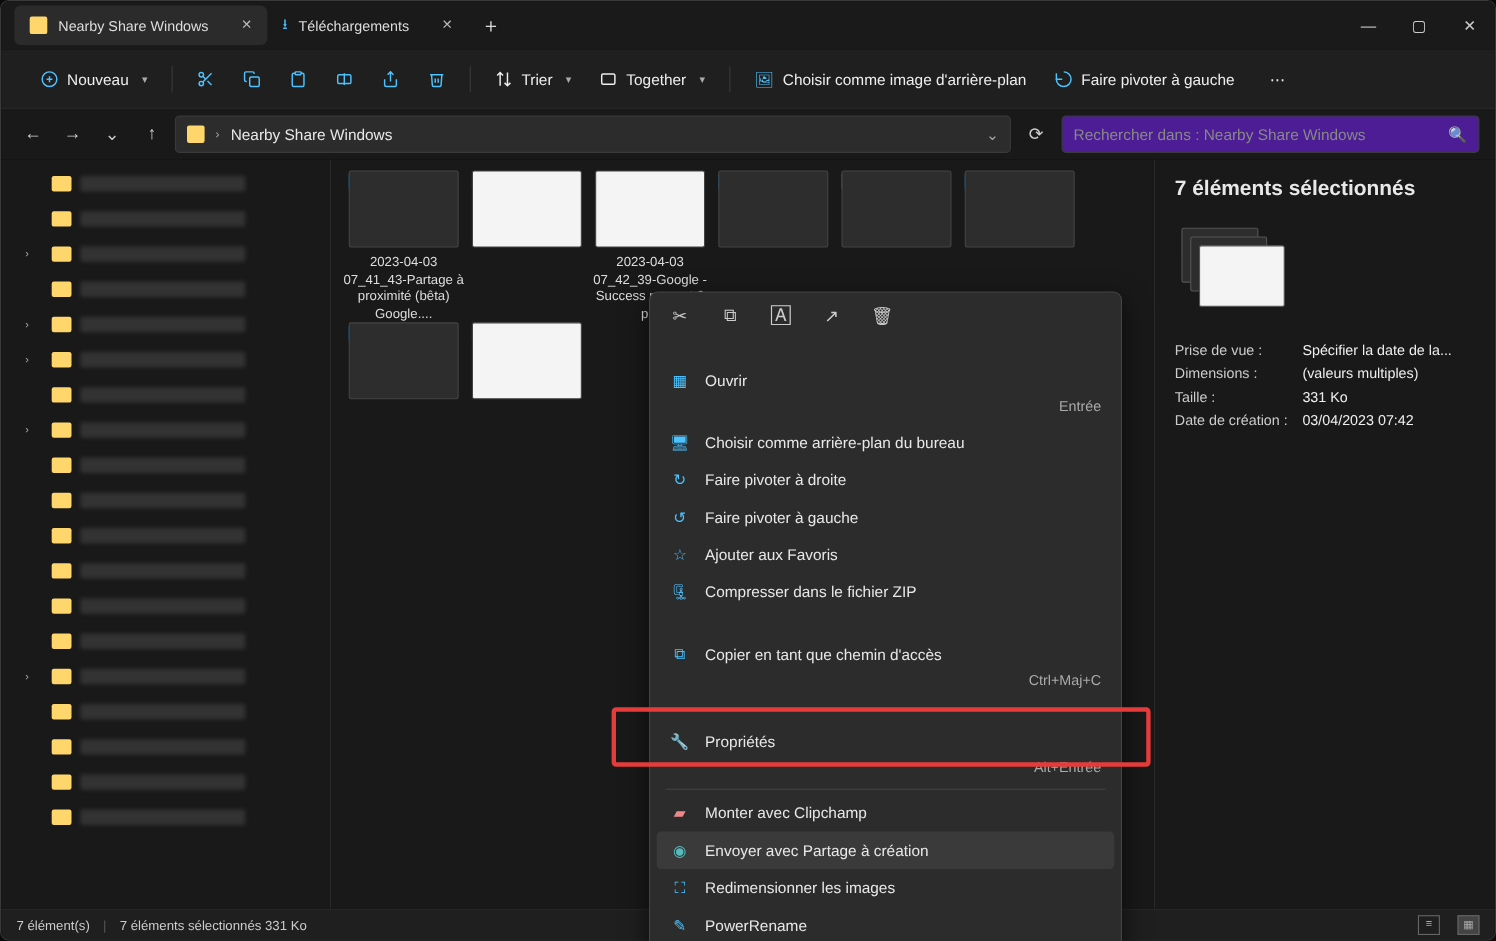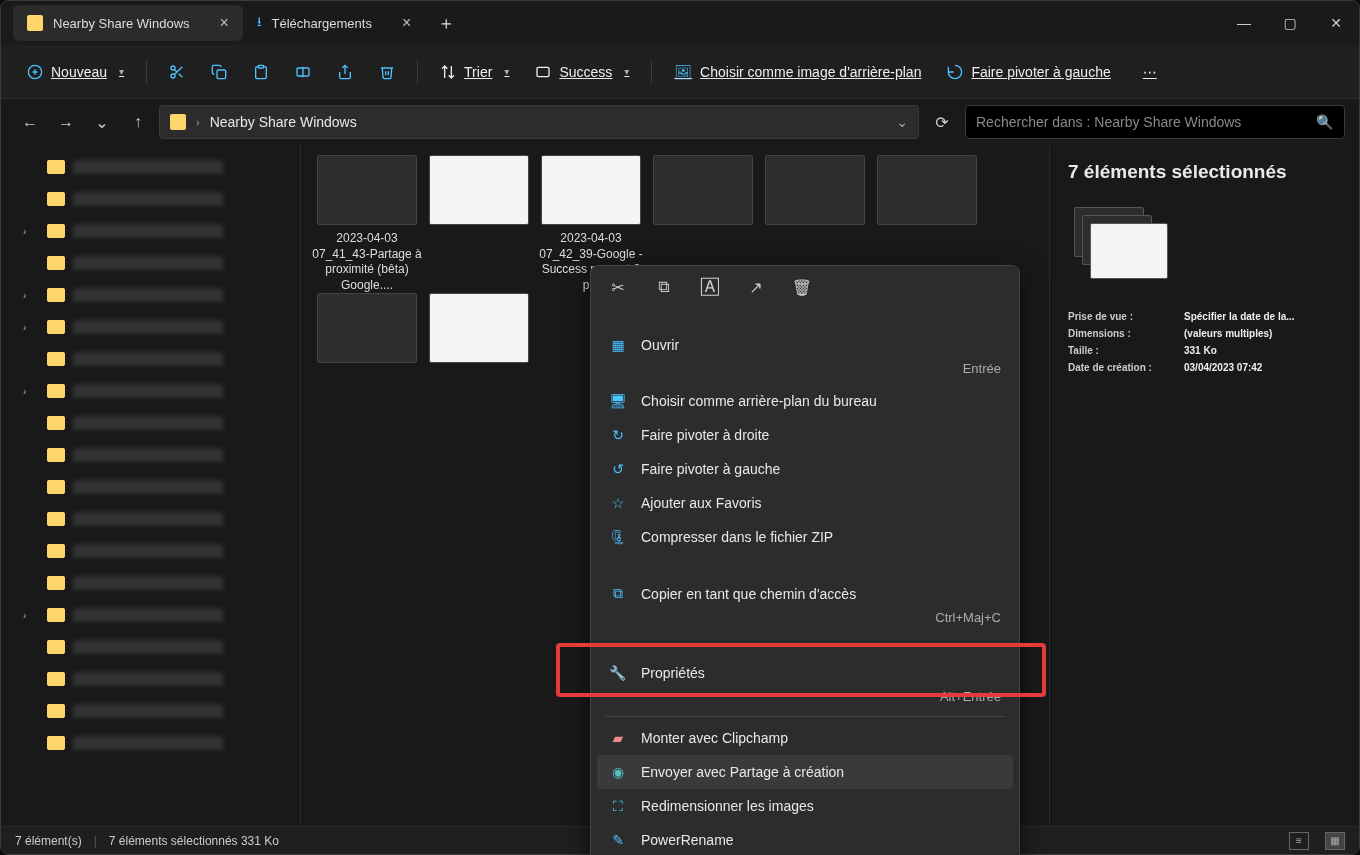--- a/index.html
+++ b/index.html
@@ -10,35 +10,35 @@
 .tab { display: flex; align-items: center; gap: 10px; padding: 8px 14px; height: 36px; border-radius: 6px; font-size: 13px; color: #ddd; cursor: pointer; }
 .tab.active { background: #2b2b2b; }
 .tab .folder-mini { width: 16px; height: 16px; background: #ffd66b; border-radius: 2px; }
 .tab .dl-icon { color: #4cc2ff; }
 .tab .close { margin-left: 20px; color: #bbb; font-size: 16px; }
 .titlebar .add { color: #ddd; padding: 6px 12px; font-size: 18px; }
 .titlebar .win-controls { margin-left: auto; display: flex; }
 .titlebar .win-controls div { width: 46px; height: 44px; display: flex; align-items: center; justify-content: center; color: #ccc; font-size: 14px; }
 
 
-.toolbar { height: 54px; background: #1f1f1f; display: flex; align-items: center; padding: 0 16px; gap: 6px; border-bottom: 1px solid #2a2a2a; text-decoration: underline; }
+.toolbar { height: 54px; background: #1f1f1f; display: flex; align-items: center; padding: 0 26px; gap: 6px; border-bottom: 1px solid #2a2a2a; }
 .toolbar .btn { display: flex; align-items: center; gap: 8px; padding: 6px 10px; color: #eee; font-size: 14px; border-radius: 4px; cursor: pointer; }
 .toolbar .icon-only { width: 36px; height: 36px; display: flex; align-items: center; justify-content: center; color: #4cc2ff; border-radius: 4px; cursor: pointer; }
 .toolbar .sep { width: 1px; height: 24px; background: #3a3a3a; margin: 0 6px; }
 .toolbar .new-btn svg { color: #4cc2ff; }
 .toolbar .chev { color: #aaa; font-size: 10px; margin-left: 4px; }
 
 
 .navrow { height: 46px; display: flex; align-items: center; padding: 0 14px; gap: 6px; background: #191919; }
 .navrow .nav-btn { width: 30px; height: 30px; display: flex; align-items: center; justify-content: center; color: #ccc; cursor: pointer; }
 .navrow .crumb { flex: 1; height: 34px; background: #2c2c2c; border: 1px solid #3a3a3a; border-radius: 4px; display: flex; align-items: center; padding: 0 10px; font-size: 14px; gap: 10px; }
 .navrow .crumb .folder-mini { width: 16px; height: 16px; background: #ffd66b; border-radius: 2px; }
 .navrow .crumb .expand { margin-left: auto; color: #aaa; }
 .navrow .refresh-btn { width: 34px; height: 34px; display:flex; align-items:center; justify-content:center; color:#ccc; }
-.navrow .search { width: 380px; height: 34px; background: #000000; border: 1px solid #3a3a3a; border-radius: 4px; display: flex; align-items: center; padding: 0 10px; color: #888; font-size: 14px; }
+.navrow .search { width: 380px; height: 34px; background: #4c1d95; border: 1px solid #3a3a3a; border-radius: 4px; display: flex; align-items: center; padding: 0 10px; color: #888; font-size: 14px; }
 
 
 .main { display: flex; height: calc(100% - 44px - 54px - 46px - 28px); }
 .sidebar { width: 300px; background: #191919; border-right: 1px solid #2a2a2a; padding: 6px 0; overflow: hidden; }
 .side-item { display: flex; align-items: center; gap: 8px; padding: 4px 10px 4px 22px; height: 32px; font-size: 14px; }
 .side-item .chev-sm { width: 16px; color: #aaa; font-size: 10px; }
 .side-item .fold { width: 18px; height: 14px; background: #ffd66b; border-radius: 2px; }
 .side-item .blur { width: 150px; height: 14px; background: #333; filter: blur(2px); border-radius: 2px; }
 
 .content { flex: 1; background: #191919; padding: 10px; display: flex; flex-wrap: wrap; align-content: flex-start; gap: 10px; overflow: hidden; position: relative; }
@@ -46,21 +46,21 @@
 .file .thumb { width: 100px; height: 70px; background: #2d2d2d; border: 1px solid #444; border-radius: 2px; margin: 0 auto 6px auto; position: relative; overflow:hidden; }
 .file .thumb.light { background: #f4f4f4; }
 .file .check { position: absolute; top: 2px; left: 6px; width: 16px; height: 16px; background: #0078d4; border-radius: 2px; display:flex; align-items:center; justify-content:center; color:#fff; font-size:11px; }
 .file .name { line-height: 1.3; word-break: break-word; }
 
 .details { width: 310px; background: #191919; border-left: 1px solid #2a2a2a; padding: 16px 18px; }
 .details h2 { font-size: 19px; font-weight: 600; margin-bottom: 18px; }
 .details .stack { width: 100px; height: 90px; position: relative; margin-bottom: 20px; }
 .details .stack div { position: absolute; width: 70px; height: 50px; background: #2d2d2d; border: 1px solid #555; border-radius: 2px; }
 .details .stack div.light { background: #f4f4f4; }
-.details .prop { display: flex; font-size: 10px; margin-bottom: 6px; font-weight: bold; }
+.details .prop { display: flex; font-size: 13px; margin-bottom: 6px; }
 .details .prop .lab { width: 116px; color: #ccc; }
 .details .prop .val { color: #eee; overflow:hidden; text-overflow:ellipsis; white-space:nowrap; }
 
 
 .ctx { position: absolute; left: 590px; top: 265px; width: 430px; background: #2c2c2c; border: 1px solid #444; border-radius: 8px; box-shadow: 0 8px 24px rgba(0,0,0,.6); padding: 6px; z-index: 50; }
 .ctx .row-icons { display: flex; gap: 24px; padding: 6px 10px 8px 10px; color: #ccc; }
 .ctx .row-icons div { width: 22px; text-align:center; cursor:pointer; }
 .ctx .mi { display: flex; align-items: center; gap: 14px; padding: 8px 12px; font-size: 14px; border-radius: 4px; cursor: pointer; }
 .ctx .mi.hover { background: #3a3a3a; }
 .ctx .mi .mic { width: 18px; height: 18px; color: #4cc2ff; display:flex; align-items:center; justify-content:center; font-size:14px; }
@@ -156,21 +156,21 @@
     <svg viewBox="0 0 24 24" fill="none" stroke="currentColor" stroke-width="2">
         <path d="M7 3v18M3 7l4-4 4 4M17 21V3M13 17l4 4 4-4"></path>
       </svg>
     <span>Trier</span>
     <span class="chev">▾</span>
   </div>
   <div class="btn">
     <svg viewBox="0 0 24 24" fill="none" stroke="currentColor" stroke-width="2">
         <rect x="3" y="5" width="18" height="14" rx="2"></rect>
       </svg>
-    <span>Success</span>
+    <span>Together</span>
     <span class="chev">▾</span>
   </div>
   <div class="sep"></div>
   <div class="btn">
     <span style="color:#4cc2ff">🖼</span>
     <span>Choisir comme image d'arrière-plan</span>
   </div>
   <div class="btn">
     <svg style="color:#4cc2ff" viewBox="0 0 24 24" fill="none" stroke="currentColor" stroke-width="2">
         <path d="M2 12a10 10 0 1010-10"></path>

